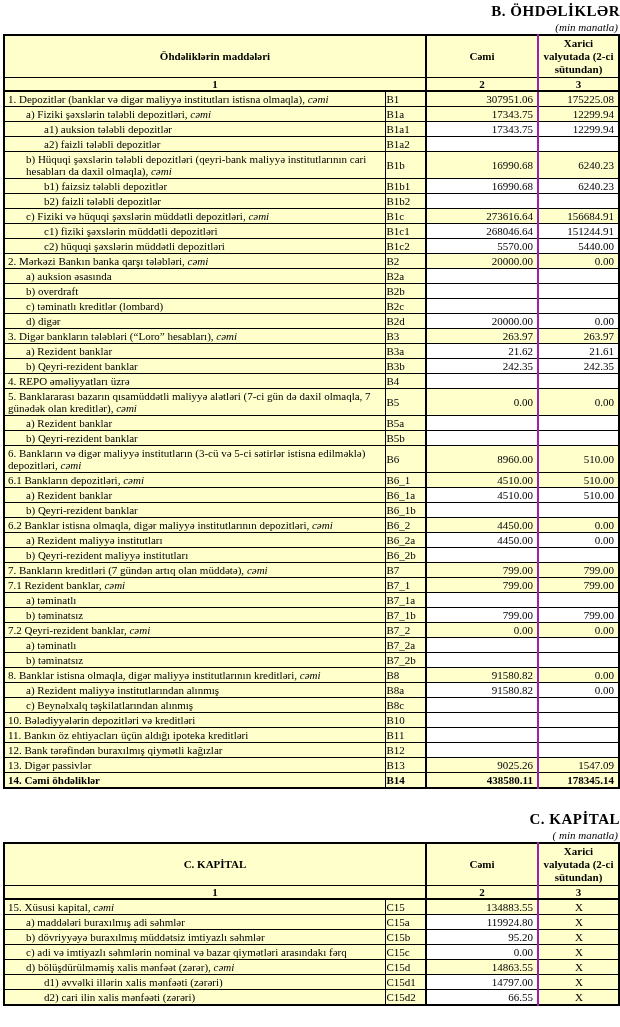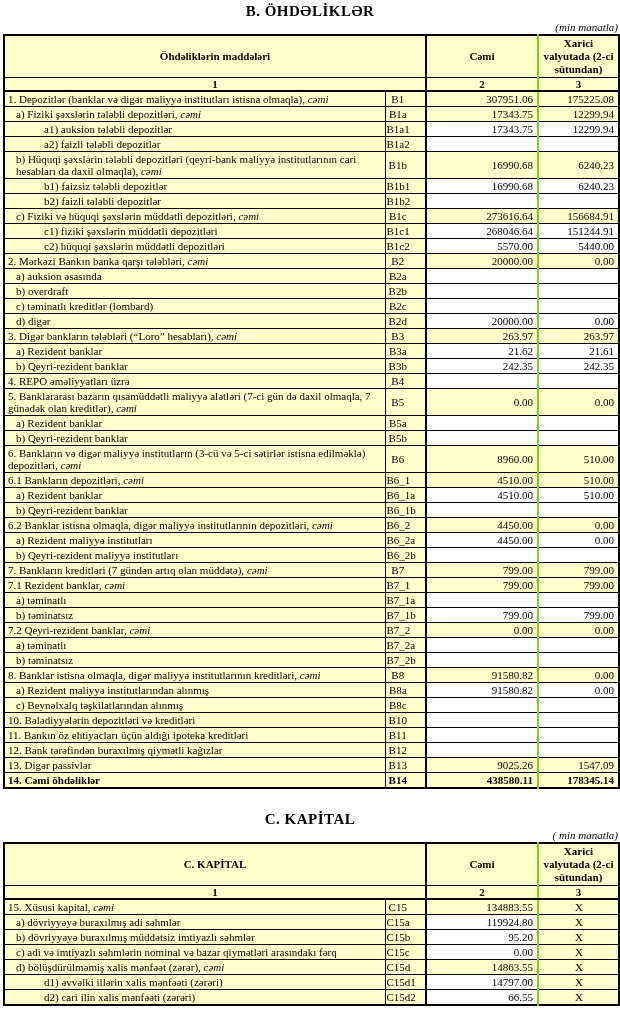--- a/index.html
+++ b/index.html
@@ -5,21 +5,21 @@
   * { box-sizing: border-box; }
   html,body { margin:0; padding:0; background:#ffffff; }
   body {
     width:620px;
     font-family:"Liberation Serif", "DejaVu Serif", serif;
     color:#000;
   }
   .page { width:620px; height:1027px; overflow:hidden; padding-top:3px; }
 
   .sec-title {
-    font-size:15px; font-weight:bold; text-align:center;
+    font-size:15px; font-weight:bold; text-align:right;
     margin:0; line-height:17px; letter-spacing:0.5px;
   }
   .units-note {
     font-size:11px; font-weight:normal; font-style:italic;
     text-align:right; line-height:12px; margin:1px 2px 1px 0;
   }
 
   table.report {
     border-collapse:collapse; table-layout:fixed;
     width:615px; margin-left:3px;
@@ -39,30 +39,30 @@
   }
   tr.hdr-names th { height:30px; }
   tr.hdr-nums  th { font-size:11px; line-height:12px; padding:0; border-bottom:2px solid #000; }
 
   td {
     font-size:11px; line-height:12px; padding:1px 3px;
     vertical-align:middle;
   }
   .c-label { text-align:left; }
   .ind0 {  }
-  .ind1 { padding-left:11px; }
+  .ind1 { padding-left:21px; }
   .ind2 { padding-left:39px; }
-  .c-code { text-align:center; padding-left:1px; padding-right:16px; }
+  .c-code { padding-left:1px; padding-right:16px; }
   .c-total, .c-foreign { text-align:right; padding-right:4px; }
   .c-x { text-align:center; padding-right:2px; }
   .white { background:#ffffff; }
   tr.bold td { font-weight:bold; }
 
   .b-total { border-left:2px solid #000; }
-  .b-right { border-left:2px solid #84cc16; }
+  .b-right { border-left:2px solid #a21caf; }
 
   .sec-c { margin-top:22px; }
 </style>
 </head>
 <body>
 
 <div class="page">
 
   <div class="sec-b">
     <div class="sec-title">B. ÖHDƏLİKLƏR</div>
@@ -378,21 +378,21 @@
         </tr>
       </thead>
       <tbody>
           <tr>
             <td class="c-label ind0">15. Xüsusi kapital, <i>cəmi</i></td>
             <td class="c-code">C15</td>
             <td class="c-total b-total">134883.55</td>
             <td class="c-foreign b-right c-x">X</td>
           </tr>
           <tr>
-            <td class="c-label ind1">a) dövriyyəyə buraxılmış adi səhmlər</td>
+            <td class="c-label ind1">a) maddələri buraxılmış adi səhmlər</td>
             <td class="c-code">C15a</td>
             <td class="c-total b-total white">119924.80</td>
             <td class="c-foreign b-right c-x">X</td>
           </tr>
           <tr>
             <td class="c-label ind1">b) dövriyyəyə buraxılmış müddətsiz imtiyazlı səhmlər</td>
             <td class="c-code">C15b</td>
             <td class="c-total b-total white">95.20</td>
             <td class="c-foreign b-right c-x">X</td>
           </tr>

